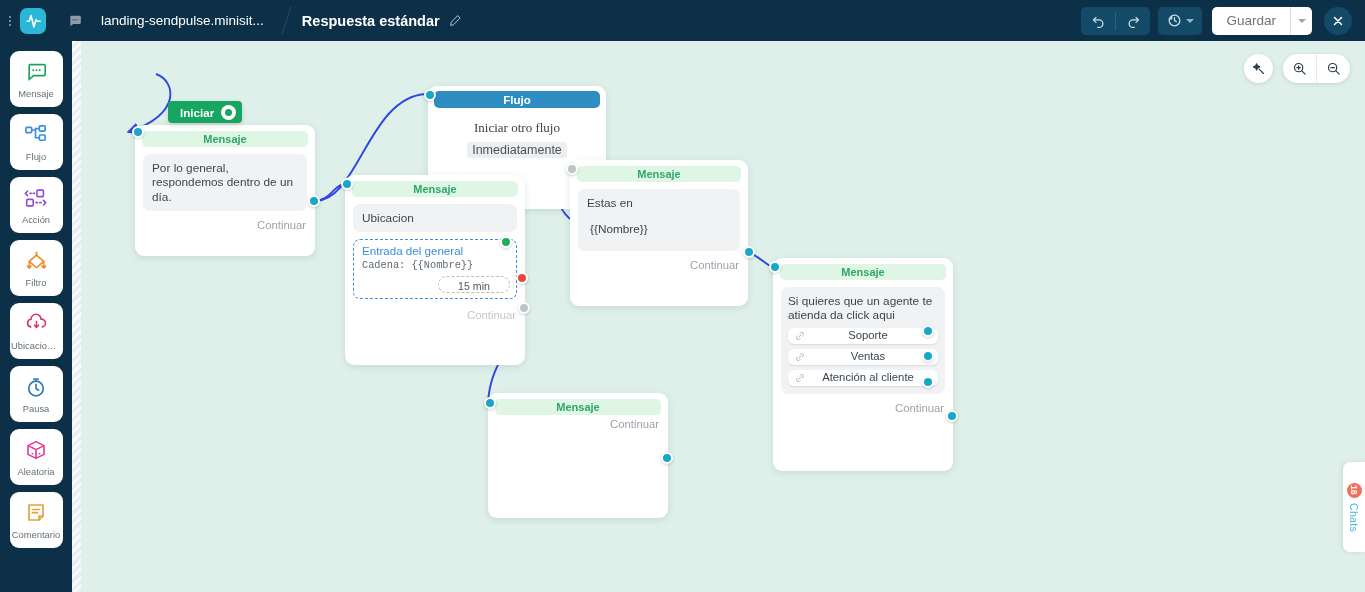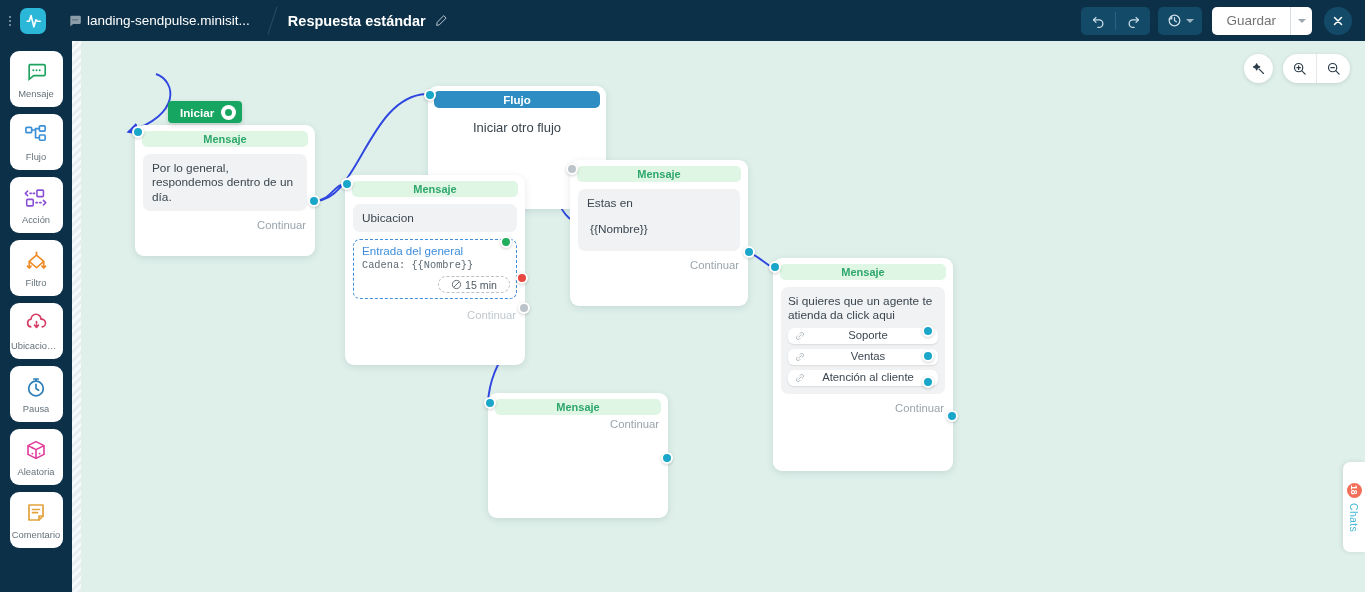--- a/index.html
+++ b/index.html
@@ -22,21 +22,21 @@
     align-items: center; justify-content: center; gap: 2px; cursor: pointer;
     margin-left: 3px;
   }
   .dots-btn i { display:block; width: 2px; height: 2px; border-radius: 50%; background: #90a7b6; }
   .logo-box {
     width: 26px; height: 26px; border-radius: 7px; background: #2ab7d8;
     margin-left: 3px; display: flex; align-items: center; justify-content: center;
     cursor: pointer; flex: none;
   }
   .bot-chip {
-    display: flex; align-items: center; gap: 5px; margin-left: 22px;
+    display: flex; align-items: center; gap: 19px; margin-left: 22px;
     cursor: pointer; max-width: 230px;
   }
   .bot-chip .bname {
     color: #ffffff; font-size: 13.5px; white-space: nowrap;
     overflow: hidden; text-overflow: ellipsis; max-width: 175px;
   }
   .crumb-sep {
     margin-left: 14px; width: 18px; height: 41px; position: relative; flex: none;
   }
   .crumb-sep:after {
@@ -189,40 +189,40 @@
     display:flex; align-items:center; justify-content:center;
   }
   #node-start .st-dot i { width: 7px; height: 7px; border-radius:50%; background:#17a562; display:block; }
 
   
   .hd-flujo {
     background: #2e8ec4; color: #fff; height: 17px; border-radius: 5px;
     display:flex; align-items:center; justify-content:center;
     font-size: 11.5px; font-weight: bold; margin: 5px 6px 0 6px;
   }
-  .flujo-main { text-align:center; font-size: 13px; color:#38434d; padding: 12px 8px 4px; }
+  .flujo-main { text-align:center; font-size: 13px; color:#38434d; padding: 12px 8px 4px; font-family: Liberation Serif, serif; }
   .flujo-sub {
     text-align:center; padding-bottom: 12px;
   }
   .flujo-sub span {
     background: #eceeef; color:#4a545d; font-size: 12.5px; padding: 1px 5px; border-radius: 3px;
   }
 
   
   .entrada {
     border: 1.4px dashed #3f8ddb; border-radius: 7px; margin: 7px 0 2px 0;
     padding: 4px 6px 5px 6px; position: relative; background: #fff;
   }
   .entrada-t { font-size: 11.6px; color: #3f8ddb; padding-left: 2px; }
   .entrada-s { font-size: 10.3px; color: #5e6a73; font-family: "Liberation Mono", monospace; padding-left: 2px; margin-top: 2px;}
   .entrada-timer {
     margin-top: 5px; margin-left: auto; width: 72px;
     border: 1.2px dashed #b9c1c7; border-radius: 11px; height: 17px;
     display:flex; align-items:center; justify-content:center; gap: 3px;
-    font-size: 10.6px; color: #4e5962; background:#fff;
+    font-size: 10.6px; color: #4e5962; background:#fff;flex-direction:column;
   }
 
   
   .qr {
     background: #fff; border-radius: 6px; height: 16px; margin-top: 5px;
     display: flex; align-items: center; position: relative;
     box-shadow: 0 1px 2px rgba(0,0,0,.10);
   }
   .qr .qr-ico { width: 24px; display:flex; align-items:center; justify-content:center; }
   .qr .qr-lbl {
@@ -474,20 +474,23 @@
     <div class="cont-row">
       <span>Continuar</span>
     </div>
   </div>
   <div class="port" style="left:60px; top:85px;"></div>
   <div class="port" style="left:236px; top:154px;"></div>
 
   <div class="node" style="left:356px; top:45px; width:178px; height:123px;">
     <div class="hd-flujo">Flujo</div>
     <div class="flujo-main">Iniciar otro flujo</div>
+    <div class="flujo-sub">
+      <span>Inmediatamente</span>
+    </div>
   </div>
   <div class="port" style="left:352px; top:48px;"></div>
   <div class="port grey" style="left:494px; top:122px;"></div>
 
   <div class="node" style="left:273px; top:134px; width:180px; height:190px;">
     <div class="node-hd hd-msg">Mensaje</div>
     <div class="node-body">
       <div class="bubble">Ubicacion</div>
 
       <div class="entrada">

